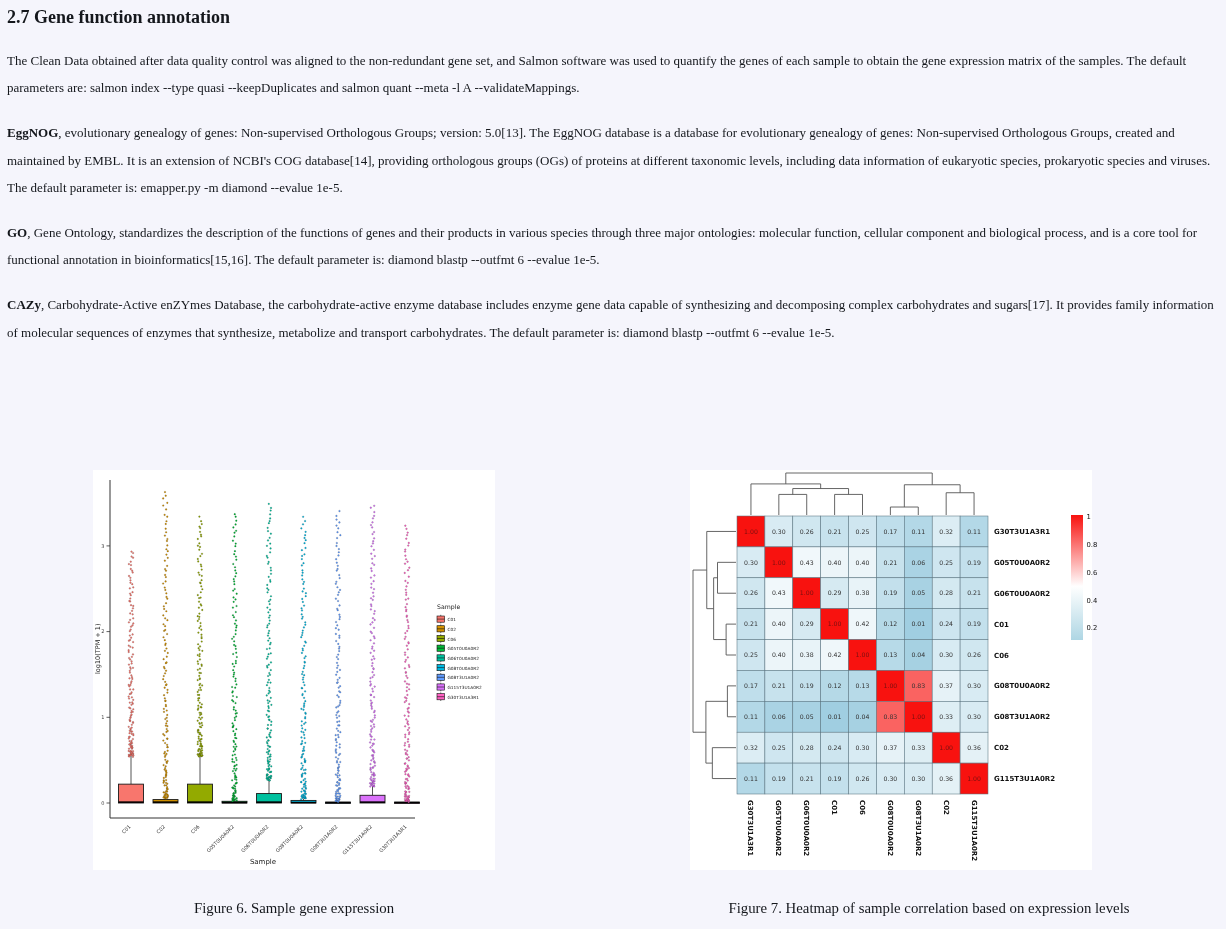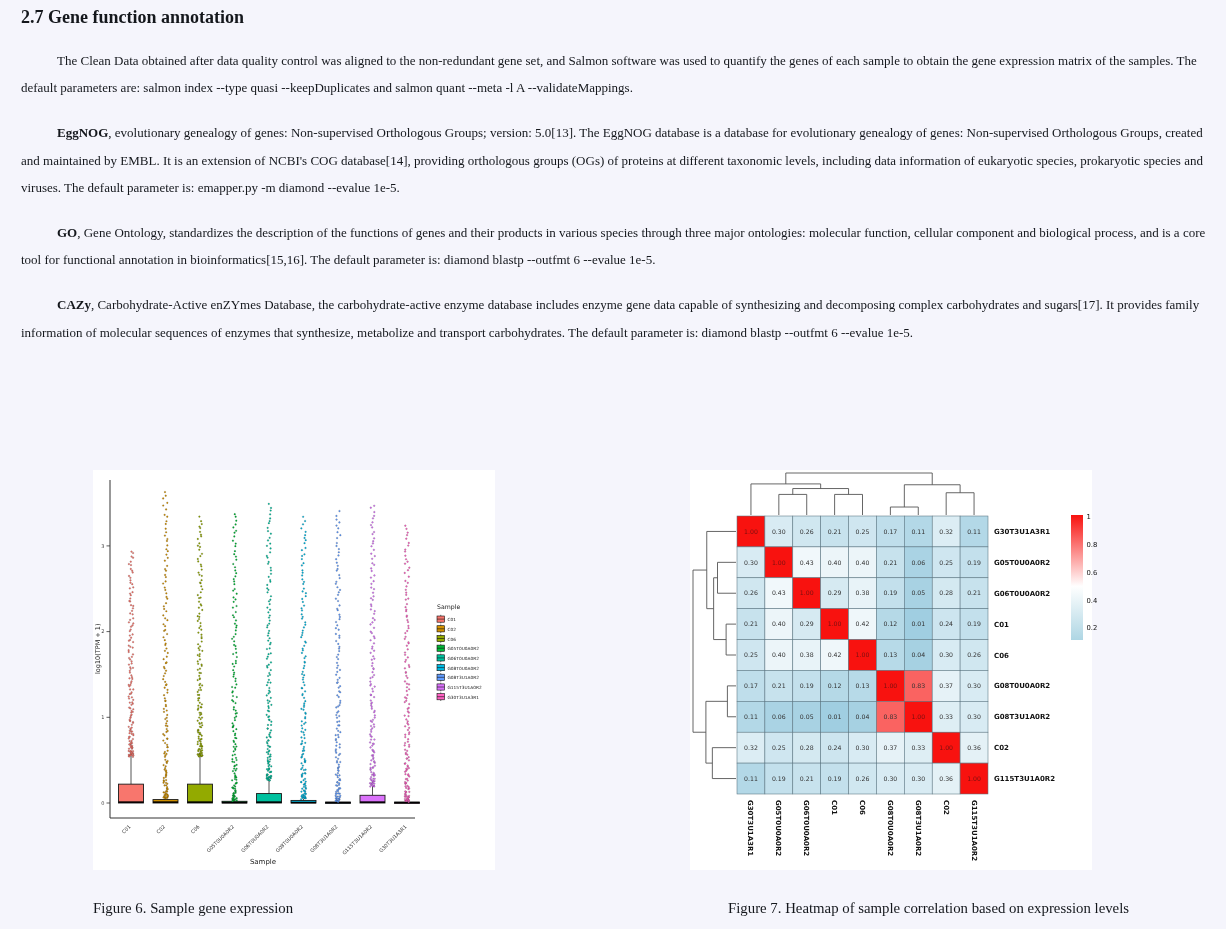--- a/index.html
+++ b/index.html
@@ -4,34 +4,34 @@
 <style>
   html,body{margin:0;padding:0;}
   body{
     width:1226px;height:929px;
     background:#f5f5fc;
     font-family:"Liberation Serif",serif;
     color:#14171c;
     overflow:hidden;
   }
   main{position:relative;width:1226px;height:929px;}
-  .text-block{padding:2px 7px 0 21px;}
+  .text-block{padding:2px 7px 0 7px;}
   h1{font-size:18px;line-height:24px;margin:3px 0 0 0;font-weight:700;}
   p.para{font-size:13px;line-height:27.2px;margin:18px 0 0 0;}
-  p.para b{font-weight:700;margin-left:36px;}
+  p.para b{font-weight:700;}
   .figpanel{
     position:absolute;top:470px;width:402px;height:400px;
     background:#ffffff;
   }
   #fig6-panel{left:93px;}
   #fig7-panel{left:690px;}
   .figpanel svg{display:block;overflow:visible;}
   .caption{
     position:absolute;top:900px;width:402px;
-    font-size:14.8px;color:#14171c;
+    text-align:center;font-size:14.8px;color:#14171c;
   }
   #fig6-caption{left:93px;}
   #fig7-caption{left:728px;}
 </style>
 </head>
 <body>
 
 <main>
   <div class="text-block">
     <h1>2.7 Gene function annotation</h1>

